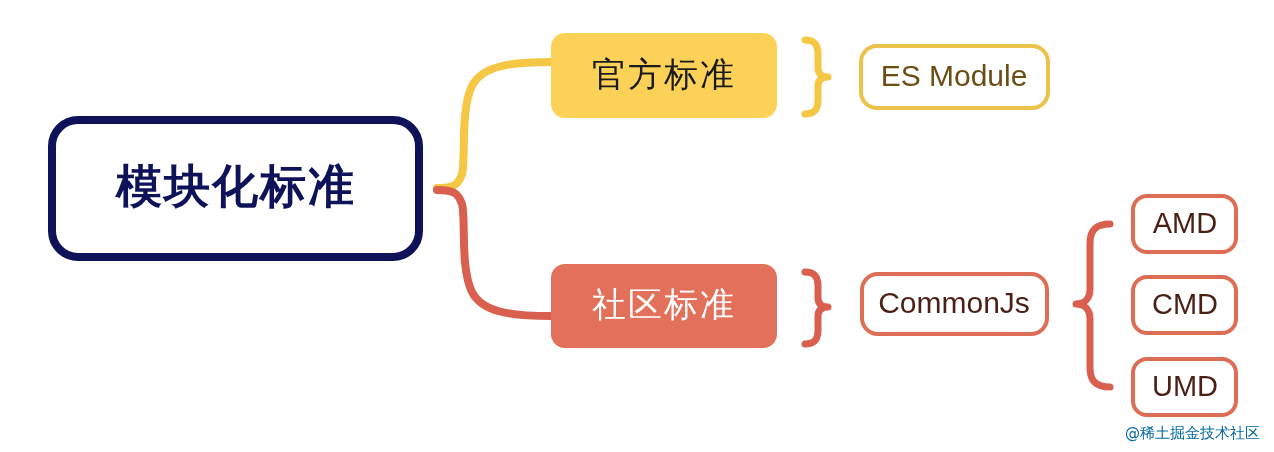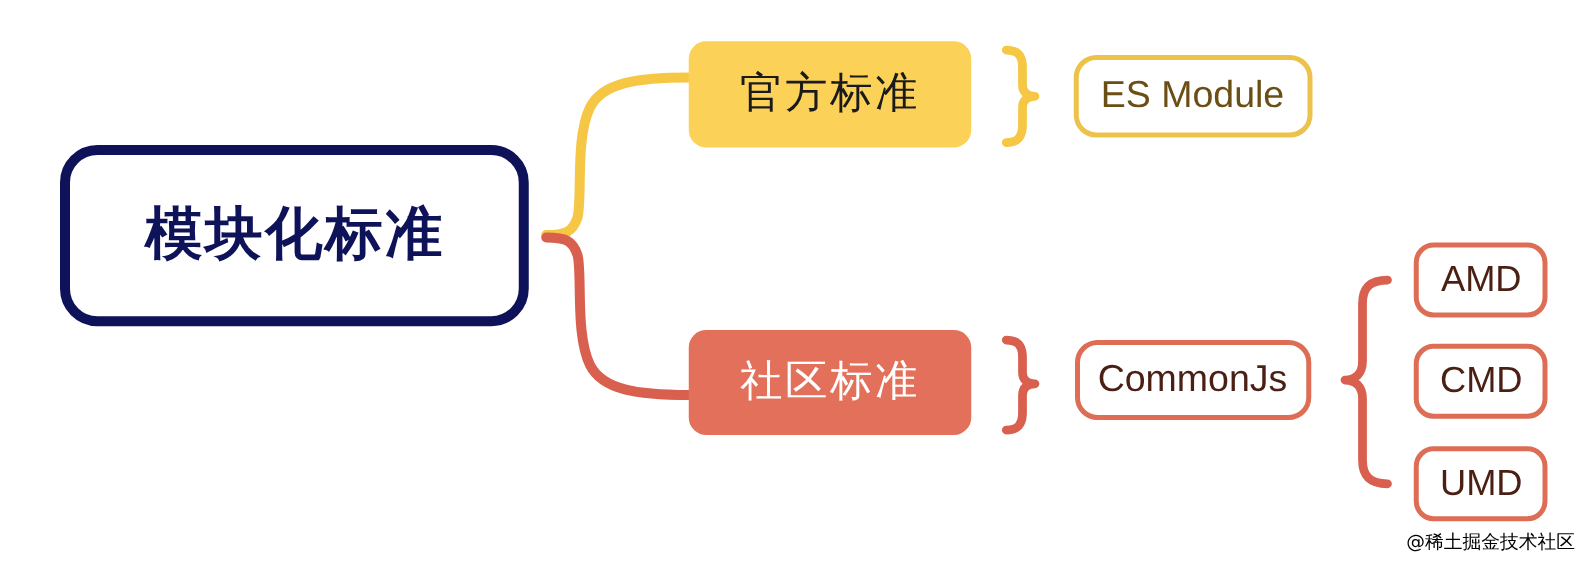--- a/index.html
+++ b/index.html
@@ -55,21 +55,21 @@
   }
   .leaf-label-red-small {
     font-size: 29px;
     fill: #4a1f14;
   }
   .watermark {
     position: absolute;
     right: 14px;
     bottom: 9px;
     font-size: 15px;
-    color: #000000;
+    color: #0369a1;
     font-family: "DejaVu Sans", sans-serif;
     white-space: nowrap;
     user-select: none;
   }
 </style>
 </head>
 <body>
 
 <svg id="mindmap" viewBox="0 0 1274 452" xmlns="http://www.w3.org/2000/svg">
 

